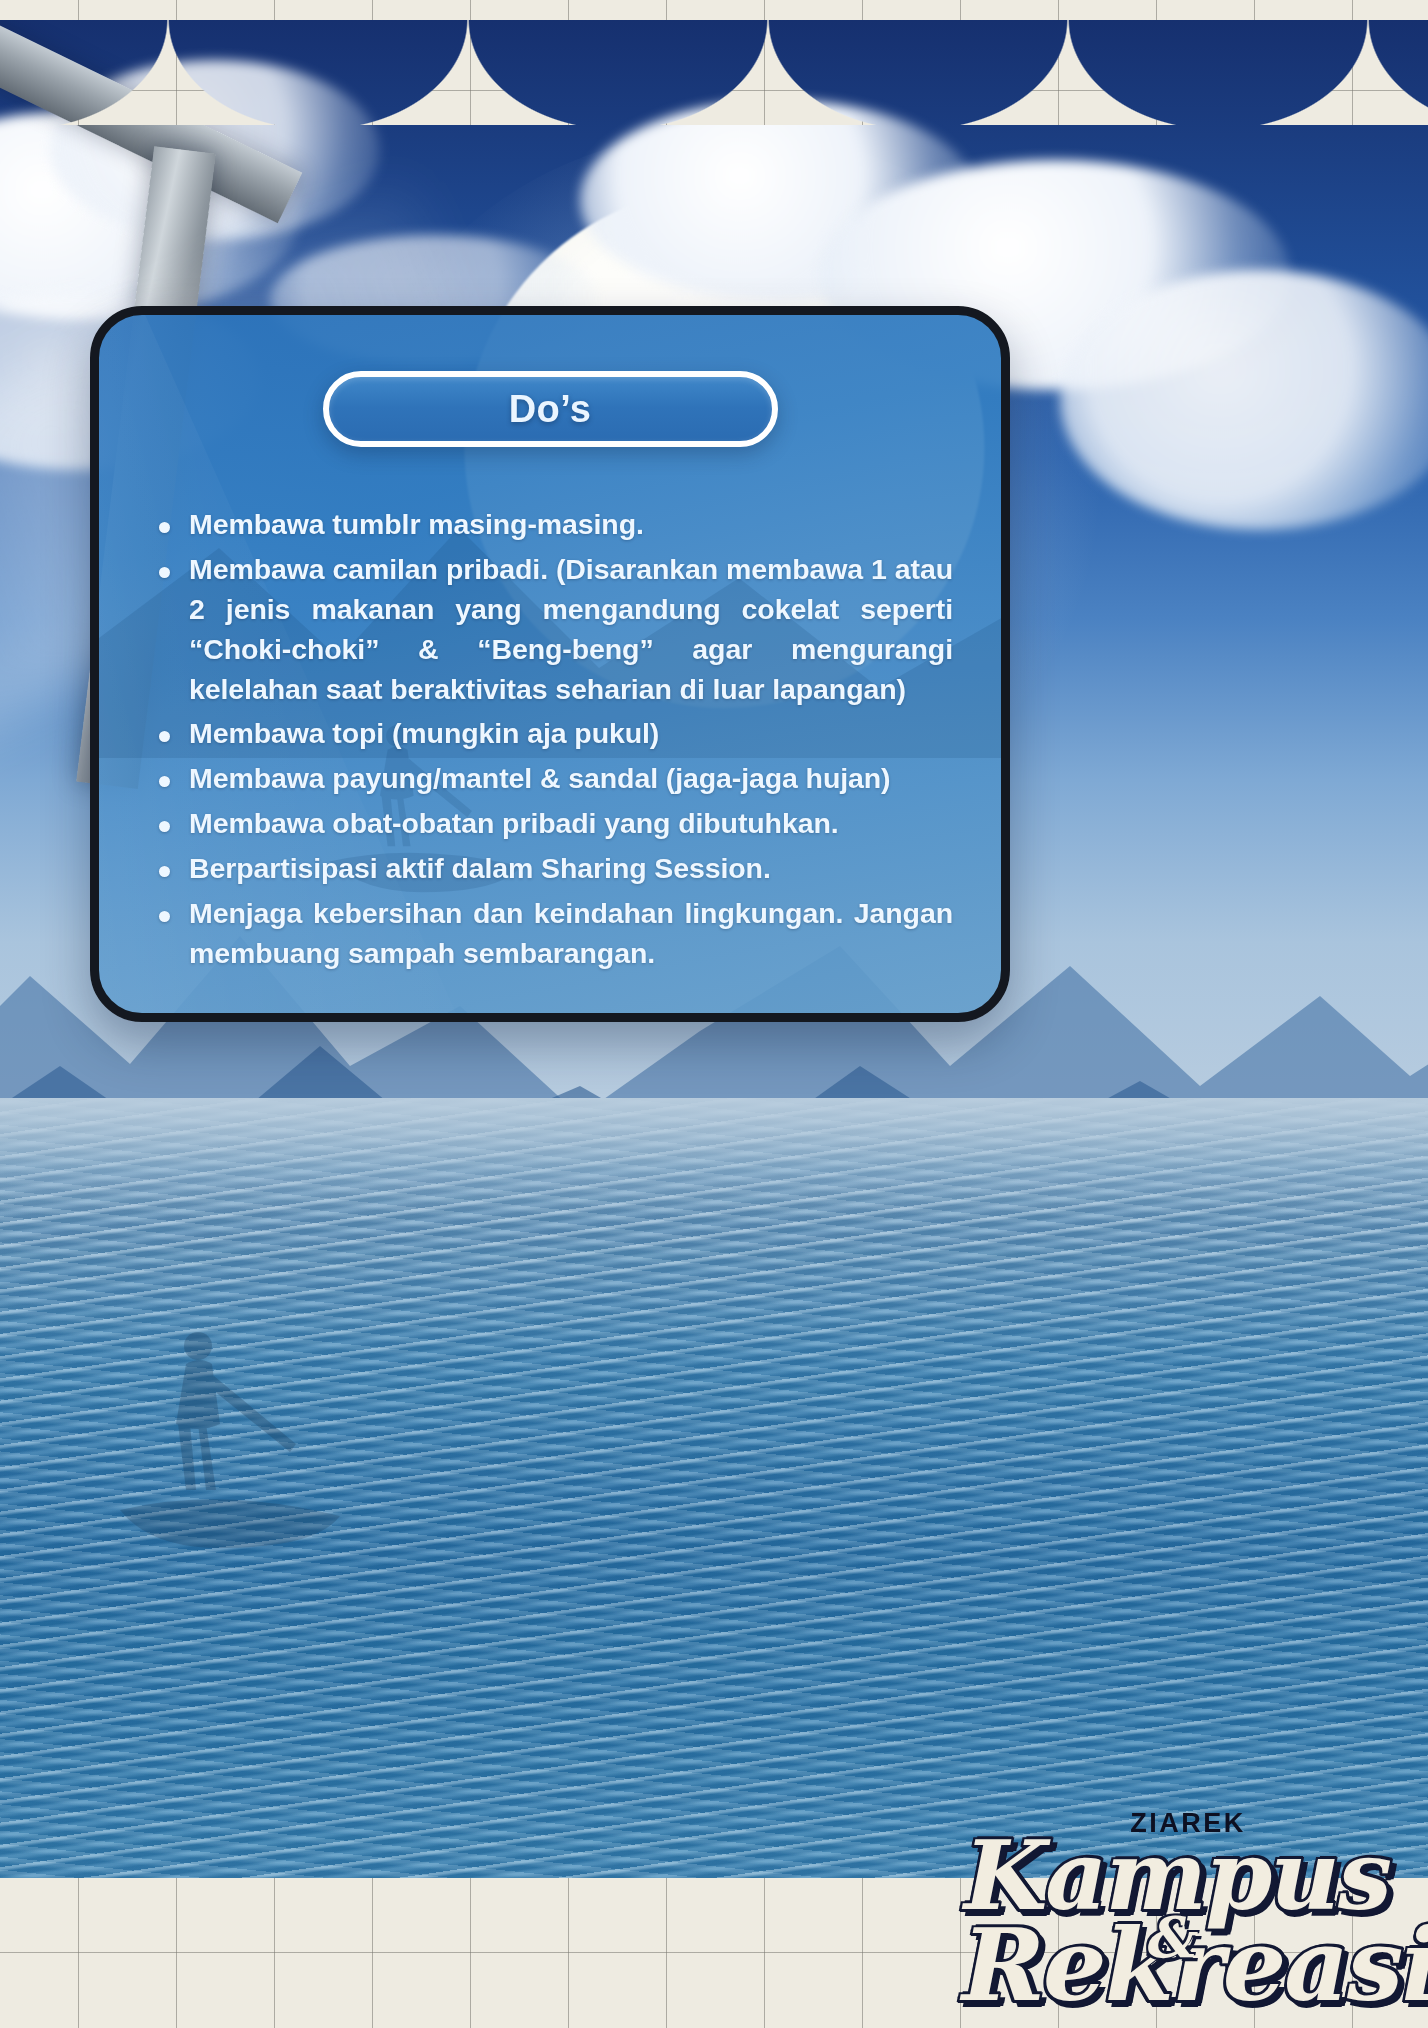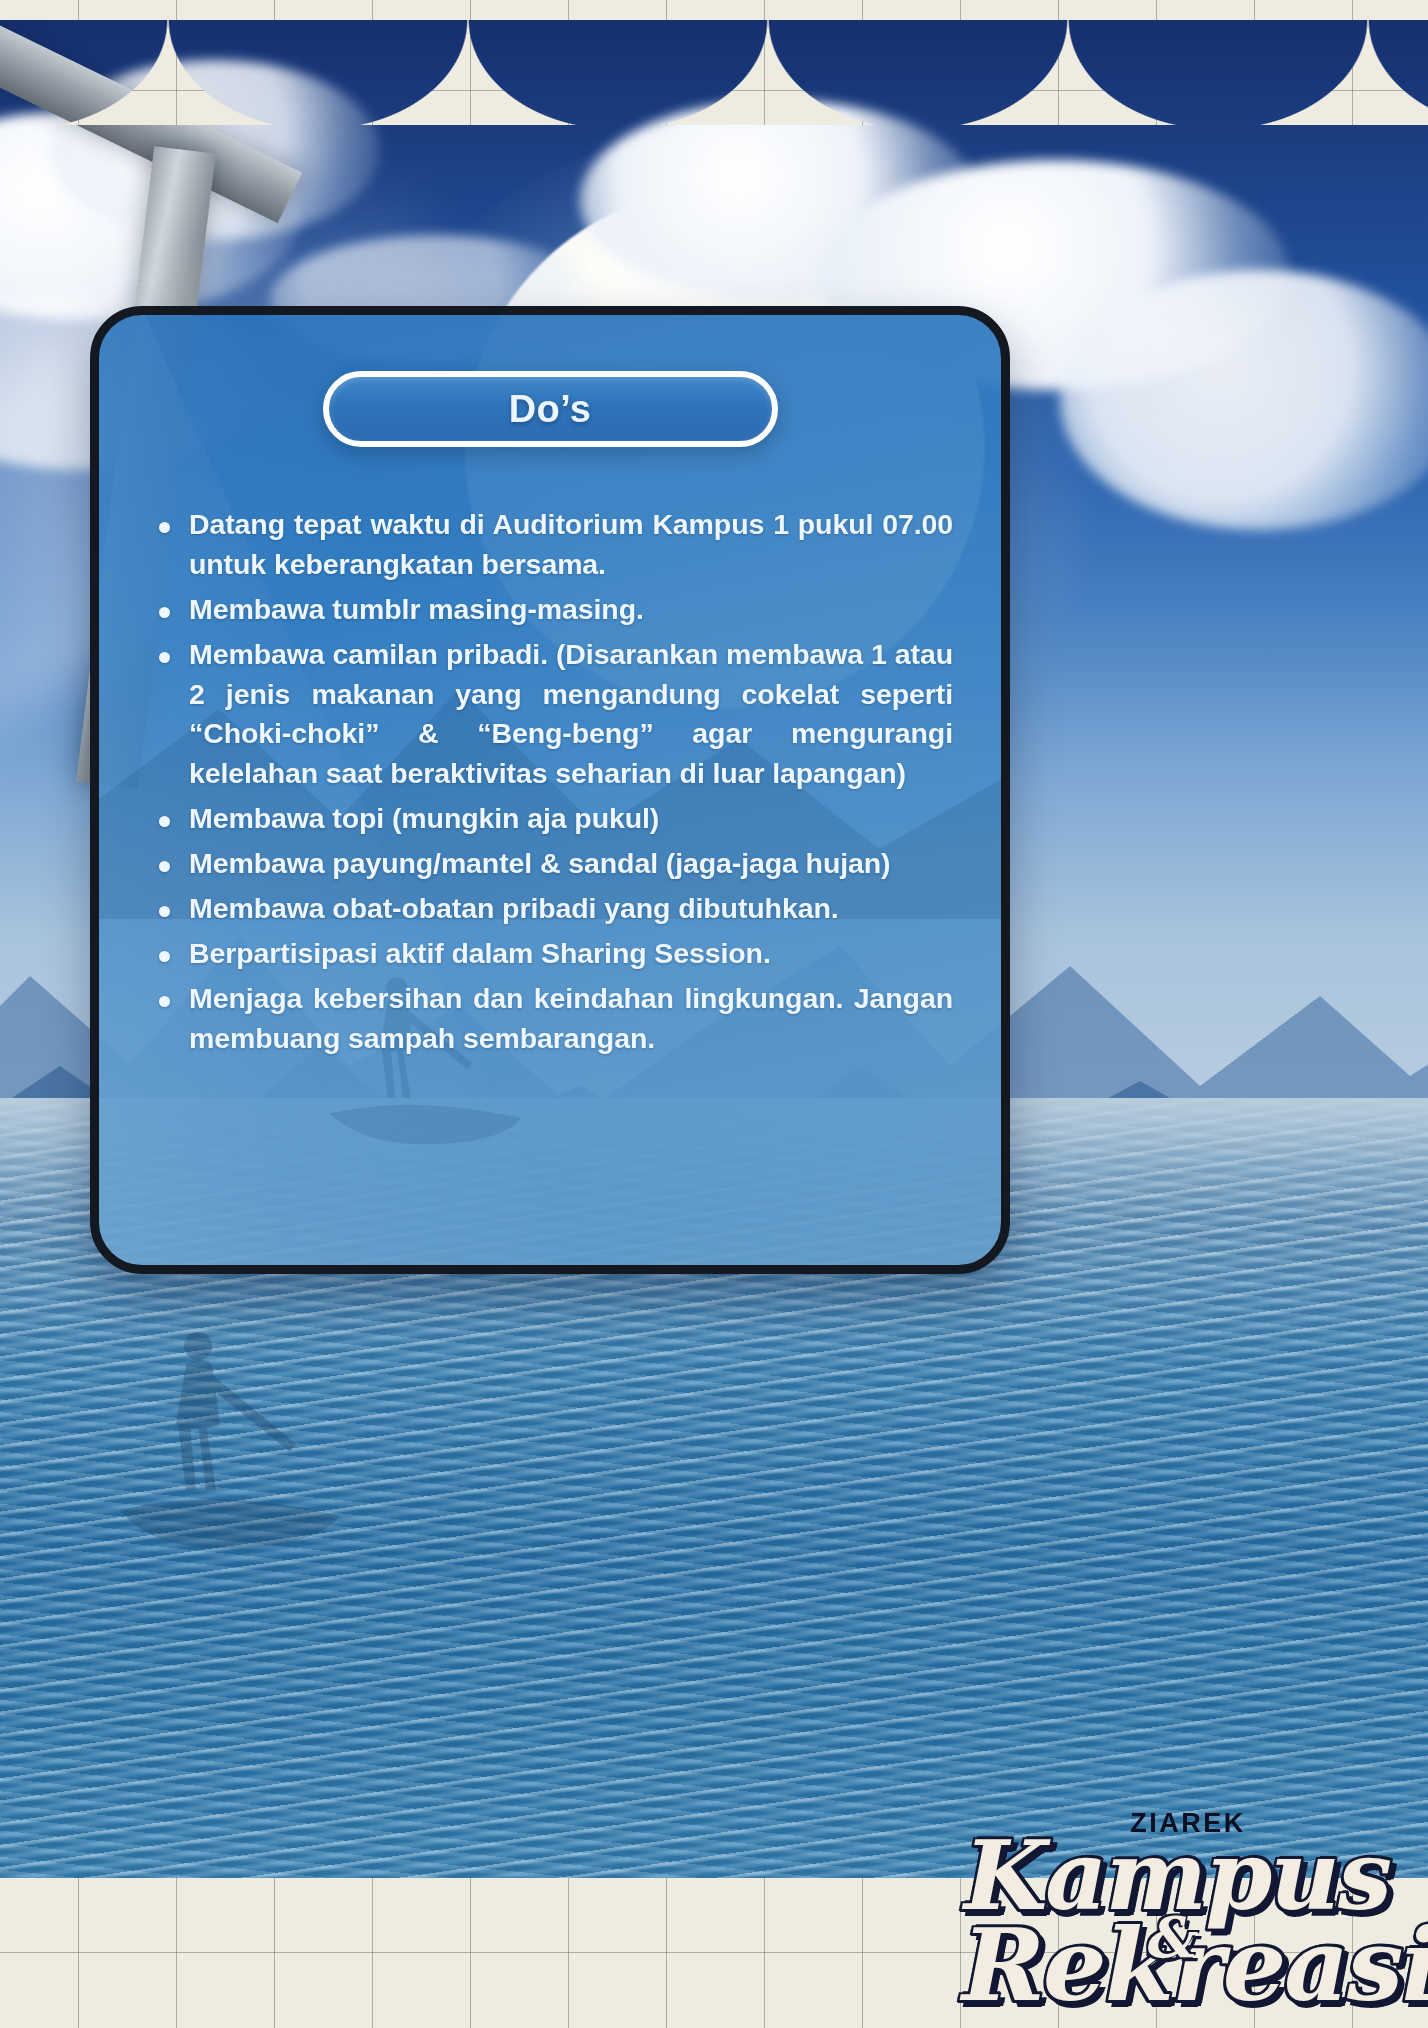--- a/index.html
+++ b/index.html
@@ -112,21 +112,21 @@
       linear-gradient(180deg,#9ab8cf 0%, #6f9fc4 14%, #3d86b8 34%, #2b76ad 58%, #2f7cb0 80%, #3a86b8 100%);
   }
   .water-top-haze{
     position:absolute; left:0; right:0; top:58%; height:120px;
     background:linear-gradient(180deg, rgba(185,205,222,.95) 0%, rgba(150,185,212,.4) 60%, rgba(120,170,205,0) 100%);
   }
   .fisher{ position:absolute; left:150px; bottom:250px; opacity:.30; }
 
   
   .card{
-    position:absolute; left:90px; top:306px; width:920px; height:968px;
+    position:absolute; left:90px; top:306px; width:920px; height:716px;
     border:9px solid #141820; border-radius:52px;
     background:linear-gradient(168deg, rgba(42,114,186,.93) 0%, rgba(48,124,193,.92) 28%, rgba(74,142,200,.90) 62%, rgba(100,158,203,.90) 100%);
     box-shadow:0 22px 48px rgba(8,24,56,.32);
     overflow:hidden;
     padding:56px 48px 30px 48px;
   }
   .card-sheen{
     position:absolute; left:-140px; top:-80px; width:420px; height:1300px;
     background:linear-gradient(100deg, rgba(255,255,255,.16) 0%, rgba(255,255,255,.05) 55%, rgba(255,255,255,0) 100%);
     transform:rotate(-24deg); pointer-events:none;
@@ -268,21 +268,20 @@
           <path d="M20,186 q110,-26 250,6 q-26,34 -130,34 q-76,0 -120,-40 Z"></path>
         </g>
       </svg>
     </div>
 
     <div class="title-pill">
       <span>Do’s</span>
     </div>
 
     <ul class="dos">
-      <li>Datang tepat waktu di Auditorium Kampus 1 pukul 07.00 untuk keberangkatan bersama.</li>
       <li>Membawa tumblr masing-masing.</li>
       <li>Membawa camilan pribadi. (Disarankan membawa 1 atau 2 jenis makanan yang mengandung cokelat seperti “Choki-choki” &amp; “Beng-beng” agar mengurangi kelelahan saat beraktivitas seharian di luar lapangan)</li>
       <li>Membawa topi (mungkin aja pukul)</li>
       <li>Membawa payung/mantel &amp; sandal (jaga-jaga hujan)</li>
       <li>Membawa obat-obatan pribadi yang dibutuhkan.</li>
       <li>Berpartisipasi aktif dalam Sharing Session.</li>
       <li>Menjaga kebersihan dan keindahan lingkungan. Jangan membuang sampah sembarangan.</li>
     </ul>
   </div>
 

